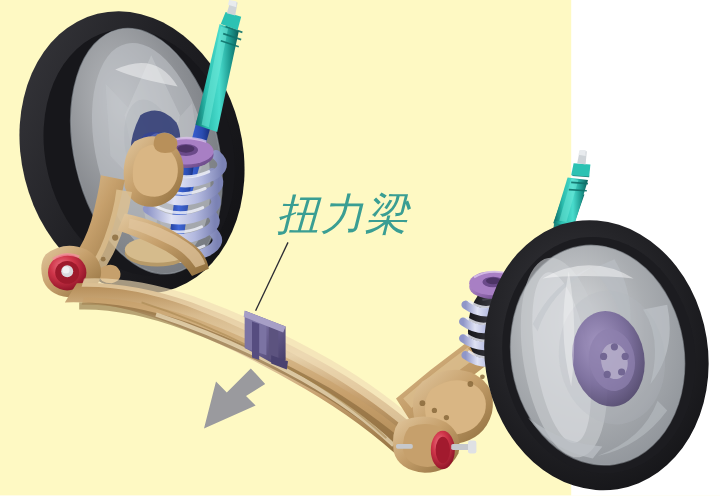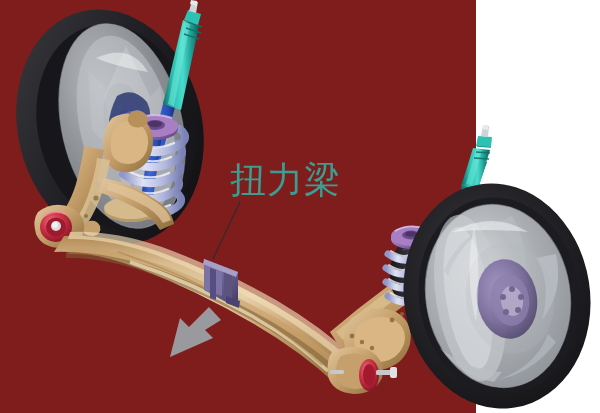--- a/index.html
+++ b/index.html
@@ -1,18 +1,18 @@
 <!DOCTYPE html>
 <html><head>
 <meta charset="utf-8">
 <style>
   html,body{margin:0;padding:0;background:#ffffff;}
   body{width:600px;height:413px;overflow:hidden;
        font-family:"DejaVu Sans","Liberation Sans",sans-serif;}
-  #stage{position:relative;width:476px;height:413px;background:#7f1d1d;}
+  #stage{position:relative;width:476px;height:413px;background:#fef9c3;font-style:italic;}
   #cad{position:absolute;left:0;top:0;width:600px;height:413px;}
   .anno-text{
     position:absolute;
     left:230px; top:160px;
     font-size:36px;
     line-height:40px;
     letter-spacing:1px;
     color:#3a9e93;
     font-family:"DejaVu Sans","Liberation Sans",sans-serif;
     white-space:nowrap;

